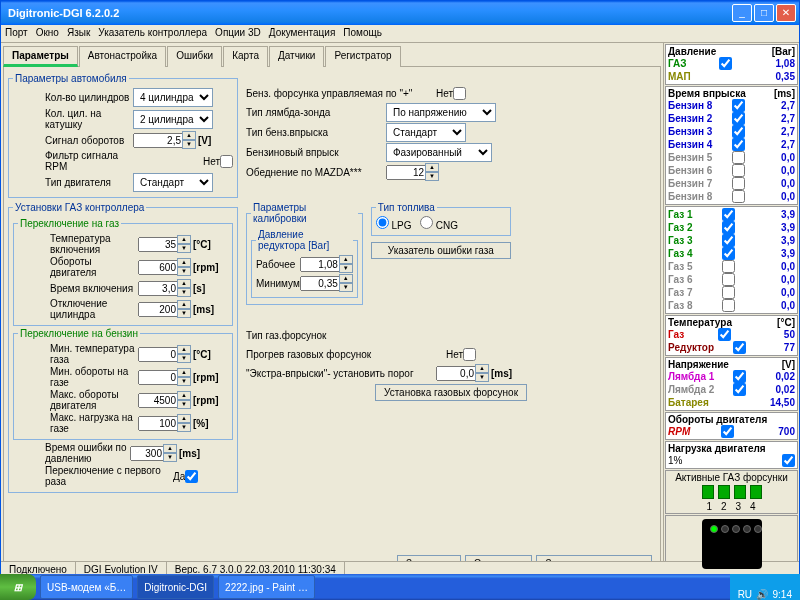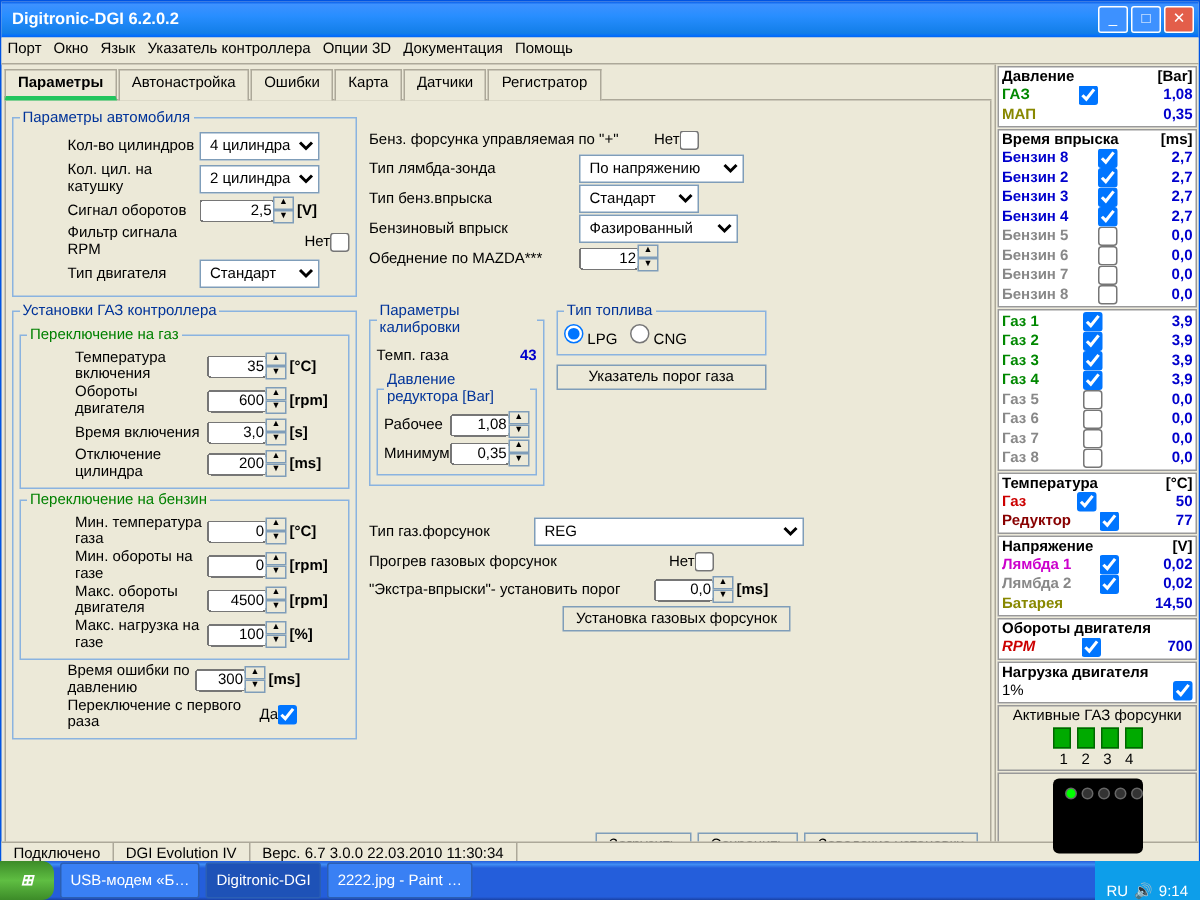--- a/index.html
+++ b/index.html
@@ -255,24 +255,20 @@
                   <span>Да</span>
                   <input type="checkbox" checked="" style="">
                 </div>
             </fieldset>
           </div>
 
           <div class="col">
             <div class="cols">
               <fieldset style="width:109px">
                 <legend>Параметры калибровки</legend>
-                <div class="row">
-                    <span>Темп. газа</span>
-                    <span class="val-blue" style="margin-left:auto">43</span>
-                  </div>
                 <fieldset>
                   <legend>Давление редуктора [Bar]</legend>
                   <div class="row">
                       <span>Рабочее</span>
                       <input class="spin" style="width: 40px; margin-left: auto;" value="1,08">
                       <span class="updown">
                         <span>▲</span>
                         <span>▼</span>
                       </span>
                     </div>
@@ -286,28 +282,27 @@
                     </div>
                 </fieldset>
               </fieldset>
               <div>
                 <fieldset>
                   <legend>Тип топлива</legend>
                   <label><input type="radio" name="fuel" checked="" style=""> <span>LPG</span></label>
                   &nbsp;
                   <label><input type="radio" name="fuel" style=""> <span>CNG</span></label>
                 </fieldset>
-                <button class="std" style="margin-top:4px;width:140px">Указатель порог газа</button>
+                <button class="std" style="margin-top:4px;width:140px">Указатель ошибки газа</button>
               </div>
             </div>
 
             <div style="height:18px"></div>
             <div class="row">
                 <span style="width:110px">Тип газ.форсунок</span>
-                <select style="width:180px"><option>REG</option></select>
               </div>
             <div class="row">
                 <span style="width:200px">Прогрев газовых форсунок</span>
                 <span>Нет</span>
                 <input type="checkbox" style="">
               </div>
             <div class="row">
                 <span style="width:190px">"Экстра-впрыски"- установить порог</span>
                 <input class="spin" style="width: 40px;" value="0,0">
                 <span class="updown">

